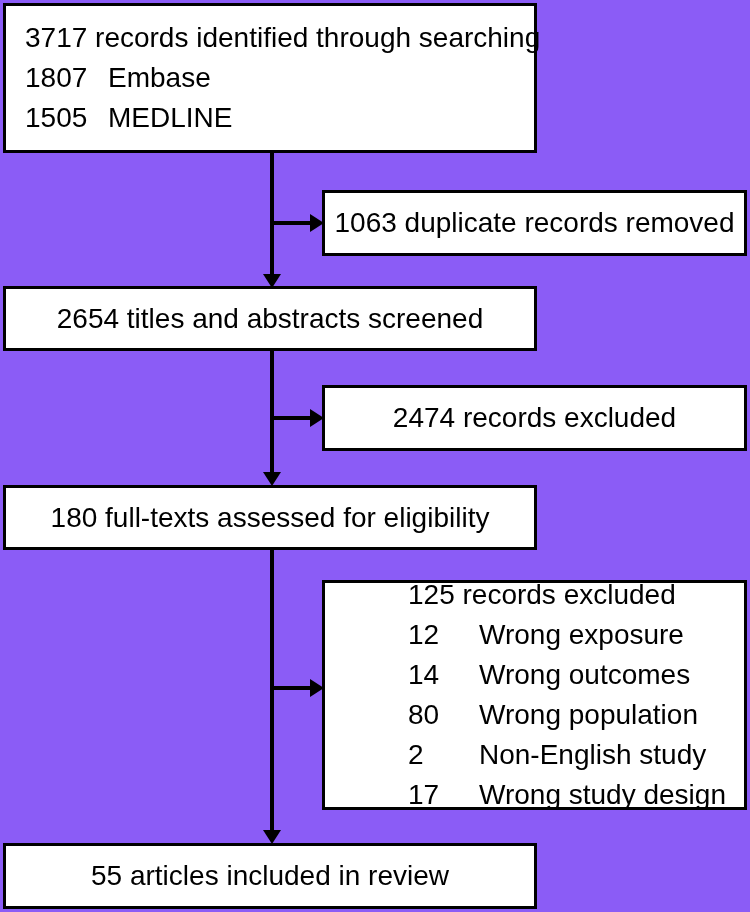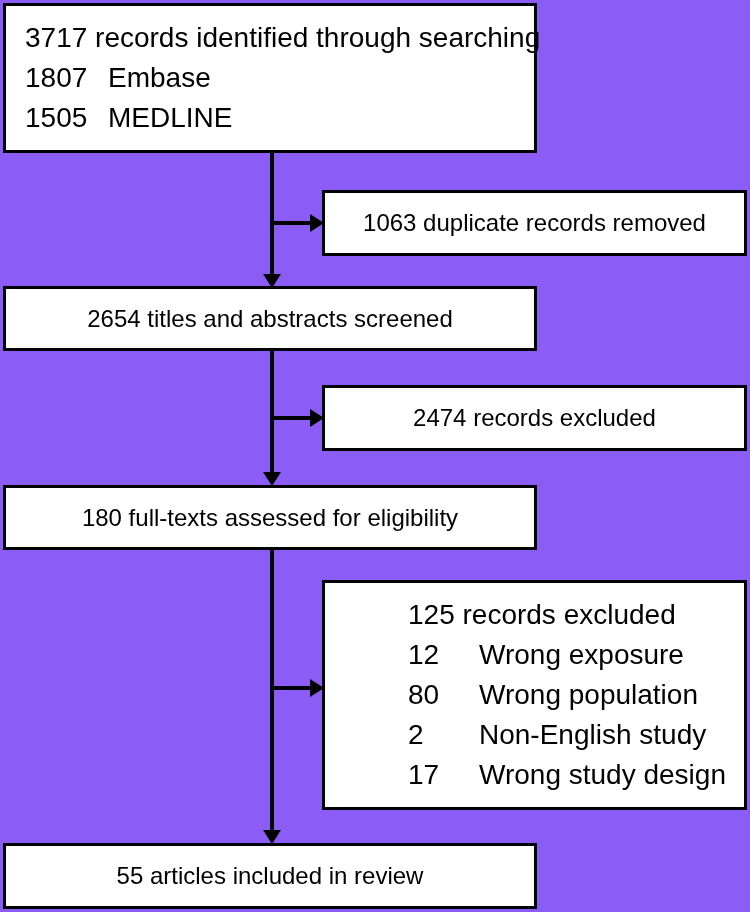--- a/index.html
+++ b/index.html
@@ -24,21 +24,21 @@
   .node {
     position: absolute;
     box-sizing: border-box;
     border: 3px solid #000000;
     background: #ffffff;
     display: flex;
     flex-direction: column;
     justify-content: center;
   }
   .node .line {
-    font-size: 24px;
+    font-size: 28px;
     line-height: 38px;
     white-space: pre;
     letter-spacing: 0px;
   }
   .node.centered .line {
     text-align: center;
   }
 
   
   .node.listing {
@@ -156,20 +156,24 @@
   <div class="hline" style="left:270px; top:686px; width:42px;"></div>
   <div class="arrow-right" style="left:310px; top:679px;"></div>
 
   <div class="node listing" id="box-excluded2">
     <div class="head">125 records excluded</div>
     <div class="sub">
       <span class="num">12</span>
       <span class="lbl">Wrong exposure</span>
     </div>
     <div class="sub">
+      <span class="num">14</span>
+      <span class="lbl">Wrong outcomes</span>
+    </div>
+    <div class="sub">
       <span class="num">80</span>
       <span class="lbl">Wrong population</span>
     </div>
     <div class="sub">
       <span class="num">2</span>
       <span class="lbl">Non-English study</span>
     </div>
     <div class="sub">
       <span class="num">17</span>
       <span class="lbl">Wrong study design</span>

